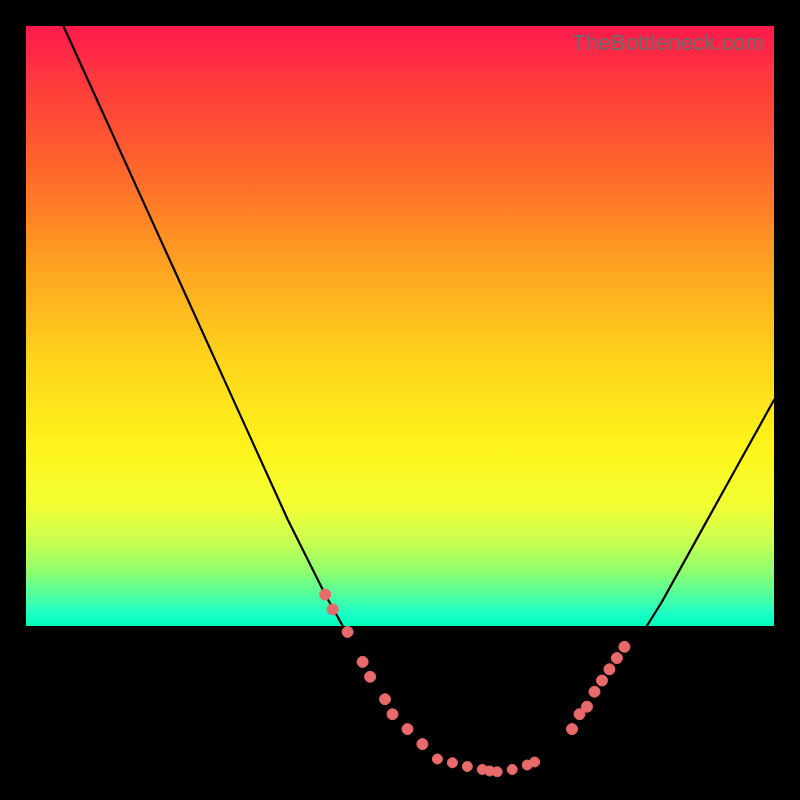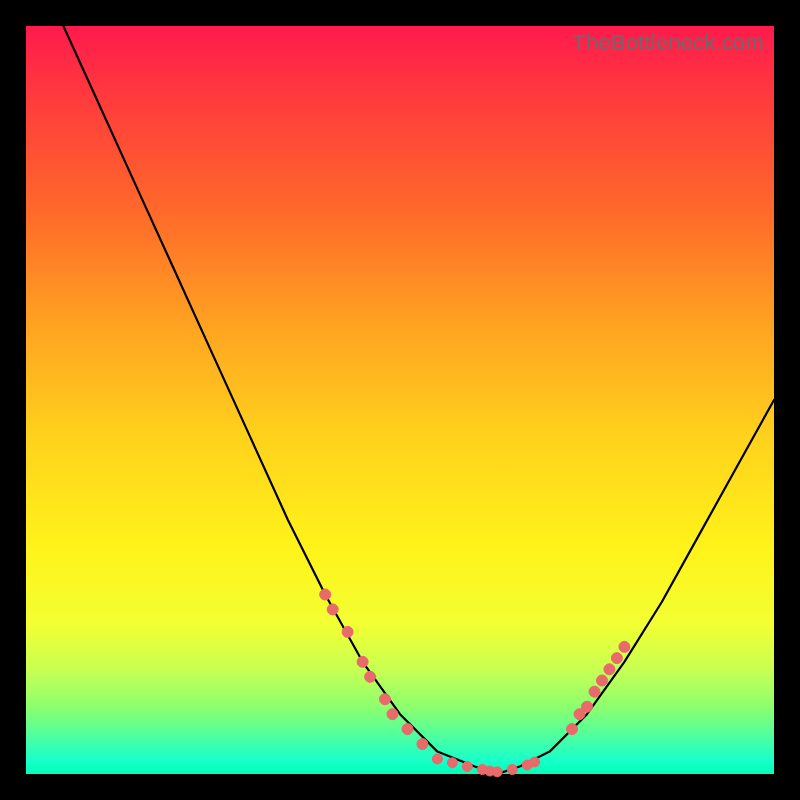--- a/index.html
+++ b/index.html
@@ -9,21 +9,21 @@
     height: 800px;
     background: #000;
     overflow: hidden;
     font-family: Arial, Helvetica, sans-serif;
   }
   .frame {
     position: absolute;
     left: 26px;
     top: 26px;
     width: 748px;
-    height: 748px;
+    height: 600px;
     background: linear-gradient(to bottom,
       #ff1a4d 0%,
       #ff3c3c 10%,
       #ff6a2a 25%,
       #ffa321 40%,
       #ffd21c 55%,
       #fff31a 70%,
       #f2ff33 80%,
       #c8ff52 86%,
       #8dff6e 91%,

